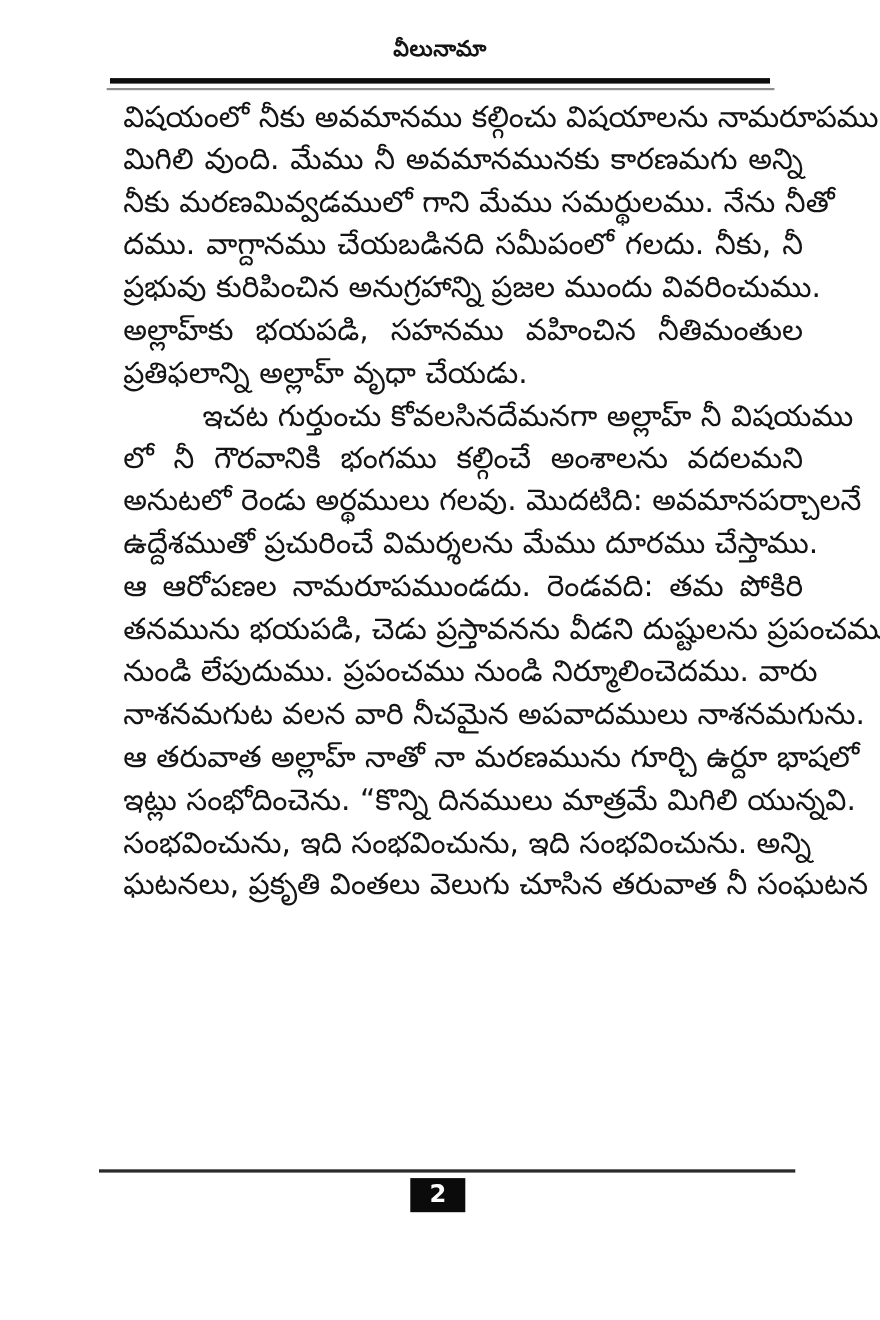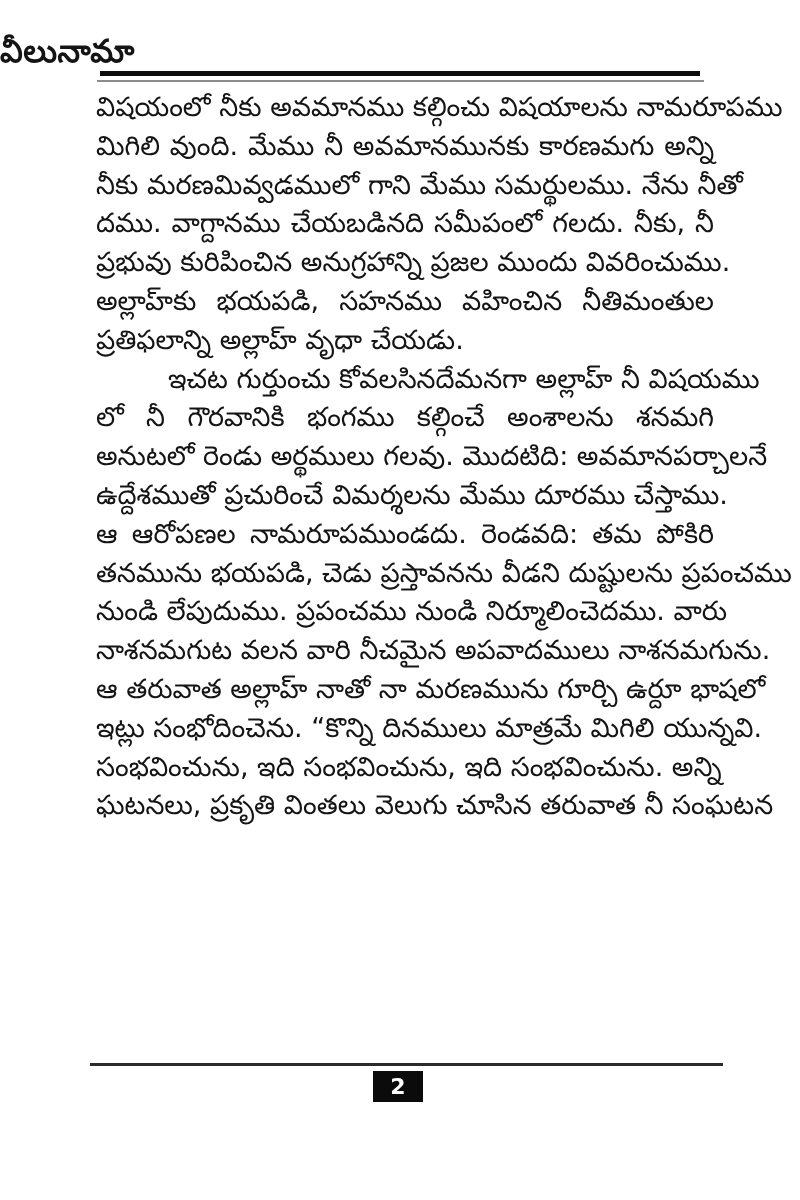--- a/index.html
+++ b/index.html
@@ -9,21 +9,22 @@
     height: 1200px;
     background: #ffffff;
     overflow: hidden;
     font-family: "DejaVu Sans", "Liberation Sans", sans-serif;
   }
   .page-title {
     position: absolute;
     top: 32px;
     left: 0;
     width: 800px;
-    font-size: 32px;
+    text-align: center;
+    font-size: 20px;
     font-weight: bold;
     color: #141414;
     letter-spacing: 0.5px;
   }
   .rule-thick {
     position: absolute;
     top: 71px;
     left: 100px;
     width: 600px;
     height: 5px;
@@ -33,21 +34,21 @@
     position: absolute;
     top: 80px;
     left: 97px;
     width: 607px;
     height: 2px;
     background: #8d8d8d;
   }
   .page-body {
     position: absolute;
     top: 88px;
-    left: 96px;
+    left: 112px;
     width: 618px;
     font-size: 27px;
     line-height: 38.8px;
     color: #141414;
   }
   .line {
     text-align: justify;
     text-align-last: justify;
     white-space: nowrap;
     height: 38.8px;
@@ -92,21 +93,21 @@
 
   <div class="page-body">
       <div class="line">విషయంలో నీకు అవమానము కల్గించు విషయాలను నామరూపము</div>
       <div class="line">మిగిలి వుంది.  మేము నీ అవమానమునకు కారణమగు అన్ని</div>
       <div class="line">నీకు మరణమివ్వడములో గాని మేము సమర్థులము. నేను నీతో</div>
       <div class="line">దము. వాగ్దానము చేయబడినది సమీపంలో గలదు. నీకు, నీ</div>
       <div class="line">ప్రభువు కురిపించిన అనుగ్రహాన్ని ప్రజల ముందు వివరించుము.</div>
       <div class="line">అల్లాహ్‌కు భయపడి, సహనము వహించిన నీతిమంతుల</div>
       <div class="line flush-left">ప్రతిఫలాన్ని అల్లాహ్ వృధా చేయడు.</div>
       <div class="line indent">ఇచట గుర్తుంచు కోవలసినదేమనగా అల్లాహ్ నీ విషయము</div>
-      <div class="line">లో నీ గౌరవానికి భంగము కల్గించే అంశాలను శనమగి</div>
+      <div class="line">లో నీ గౌరవానికి భంగము కల్గించే అంశాలను వదలమని</div>
       <div class="line">అనుటలో రెండు అర్థములు గలవు. మొదటిది: అవమానపర్చాలనే</div>
       <div class="line">ఉద్దేశముతో ప్రచురించే విమర్శలను మేము దూరము చేస్తాము.</div>
       <div class="line">ఆ ఆరోపణల నామరూపముండదు. రెండవది: తమ పోకిరి</div>
       <div class="line">తనమును భయపడి, చెడు ప్రస్తావనను వీడని దుష్టులను ప్రపంచము</div>
       <div class="line">నుండి లేపుదుము. ప్రపంచము నుండి నిర్మూలించెదము. వారు</div>
       <div class="line">నాశనమగుట వలన వారి నీచమైన అపవాదములు నాశనమగును.</div>
       <div class="line">ఆ తరువాత అల్లాహ్ నాతో నా మరణమును గూర్చి ఉర్దూ భాషలో</div>
       <div class="line">ఇట్లు సంభోదించెను. “కొన్ని దినములు మాత్రమే మిగిలి యున్నవి.</div>
       <div class="line">సంభవించును, ఇది సంభవించును, ఇది సంభవించును. అన్ని</div>
       <div class="line">ఘటనలు, ప్రకృతి వింతలు వెలుగు చూసిన తరువాత నీ సంఘటన</div>

